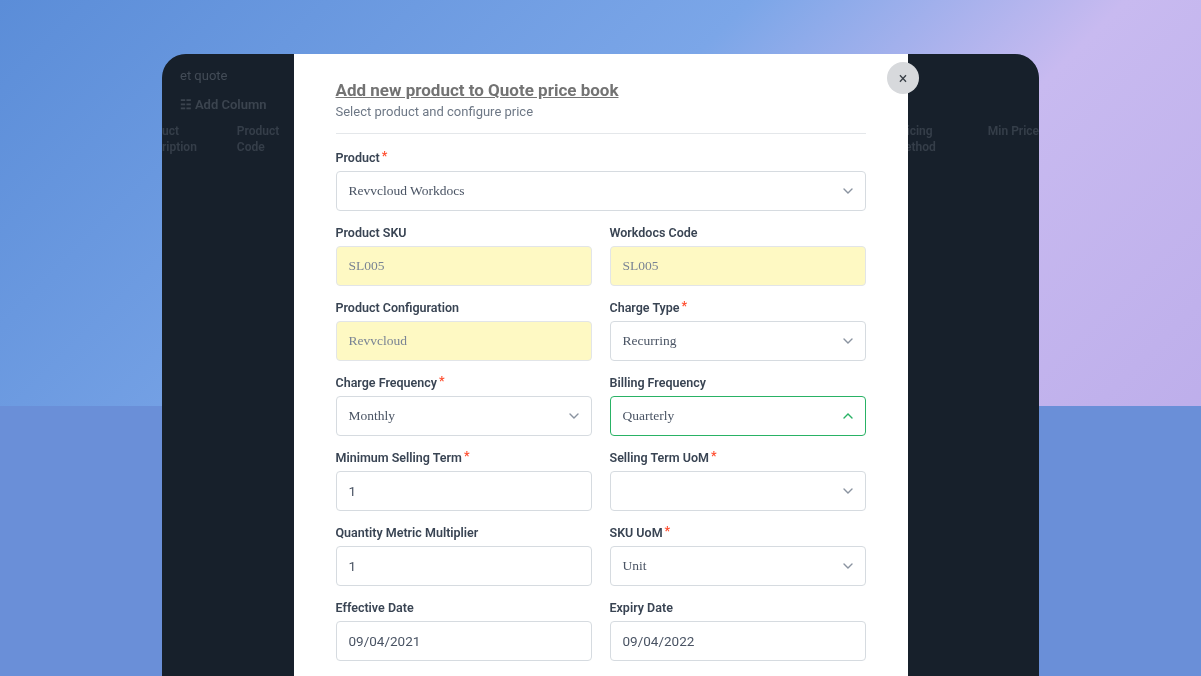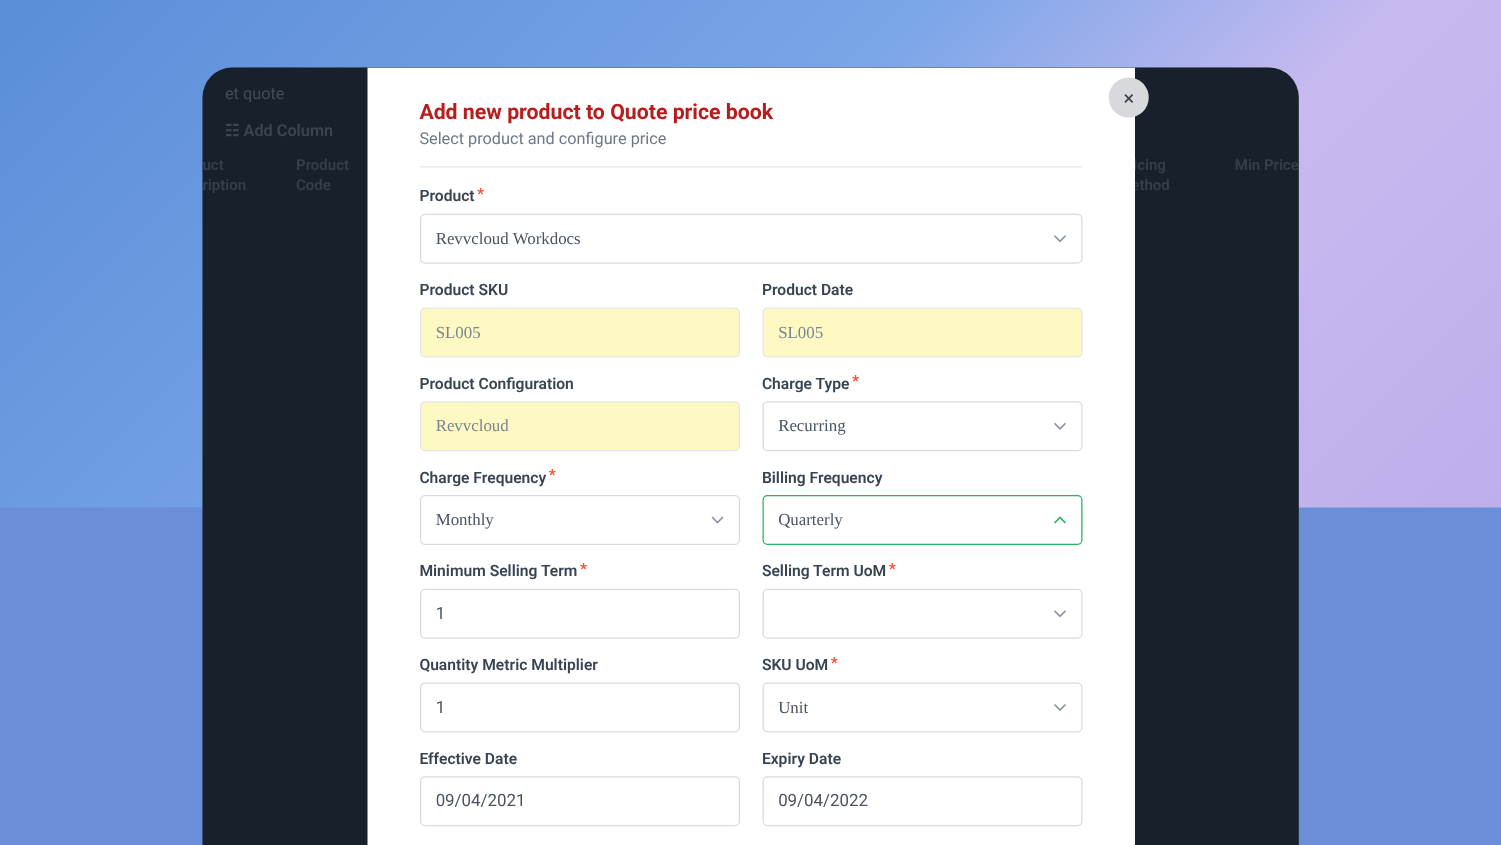--- a/index.html
+++ b/index.html
@@ -99,22 +99,23 @@
       justify-content: center;
       cursor: pointer;
       z-index: 50;
       font-size: 16px;
       color: #3a4048;
     }
 
     .modal-title {
       font-size: 17px;
       font-weight: 700;
-      color: #b91c1c;
+      color: #737373;
       margin-bottom: 4px;
+      text-decoration: underline;
     }
     .modal-subtitle {
       font-size: 13px;
       color: #6e7886;
       margin-bottom: 14px;
     }
     .modal hr {
       border: none;
       border-top: 1px solid #e4e7ea;
       margin-bottom: 16px;
@@ -245,21 +246,21 @@
       </div>
 
       <div class="field">
         <div class="field-label">Product SKU</div>
         <div class="control readonly">
           <span class="control-value">SL005</span>
         </div>
       </div>
 
       <div class="field">
-        <div class="field-label">Product Date</div>
+        <div class="field-label">Workdocs Code</div>
         <div class="control readonly">
           <span class="control-value">SL005</span>
         </div>
       </div>
 
       <div class="field">
         <div class="field-label">Product Configuration</div>
         <div class="control readonly">
           <span class="control-value">Revvcloud</span>
         </div>

